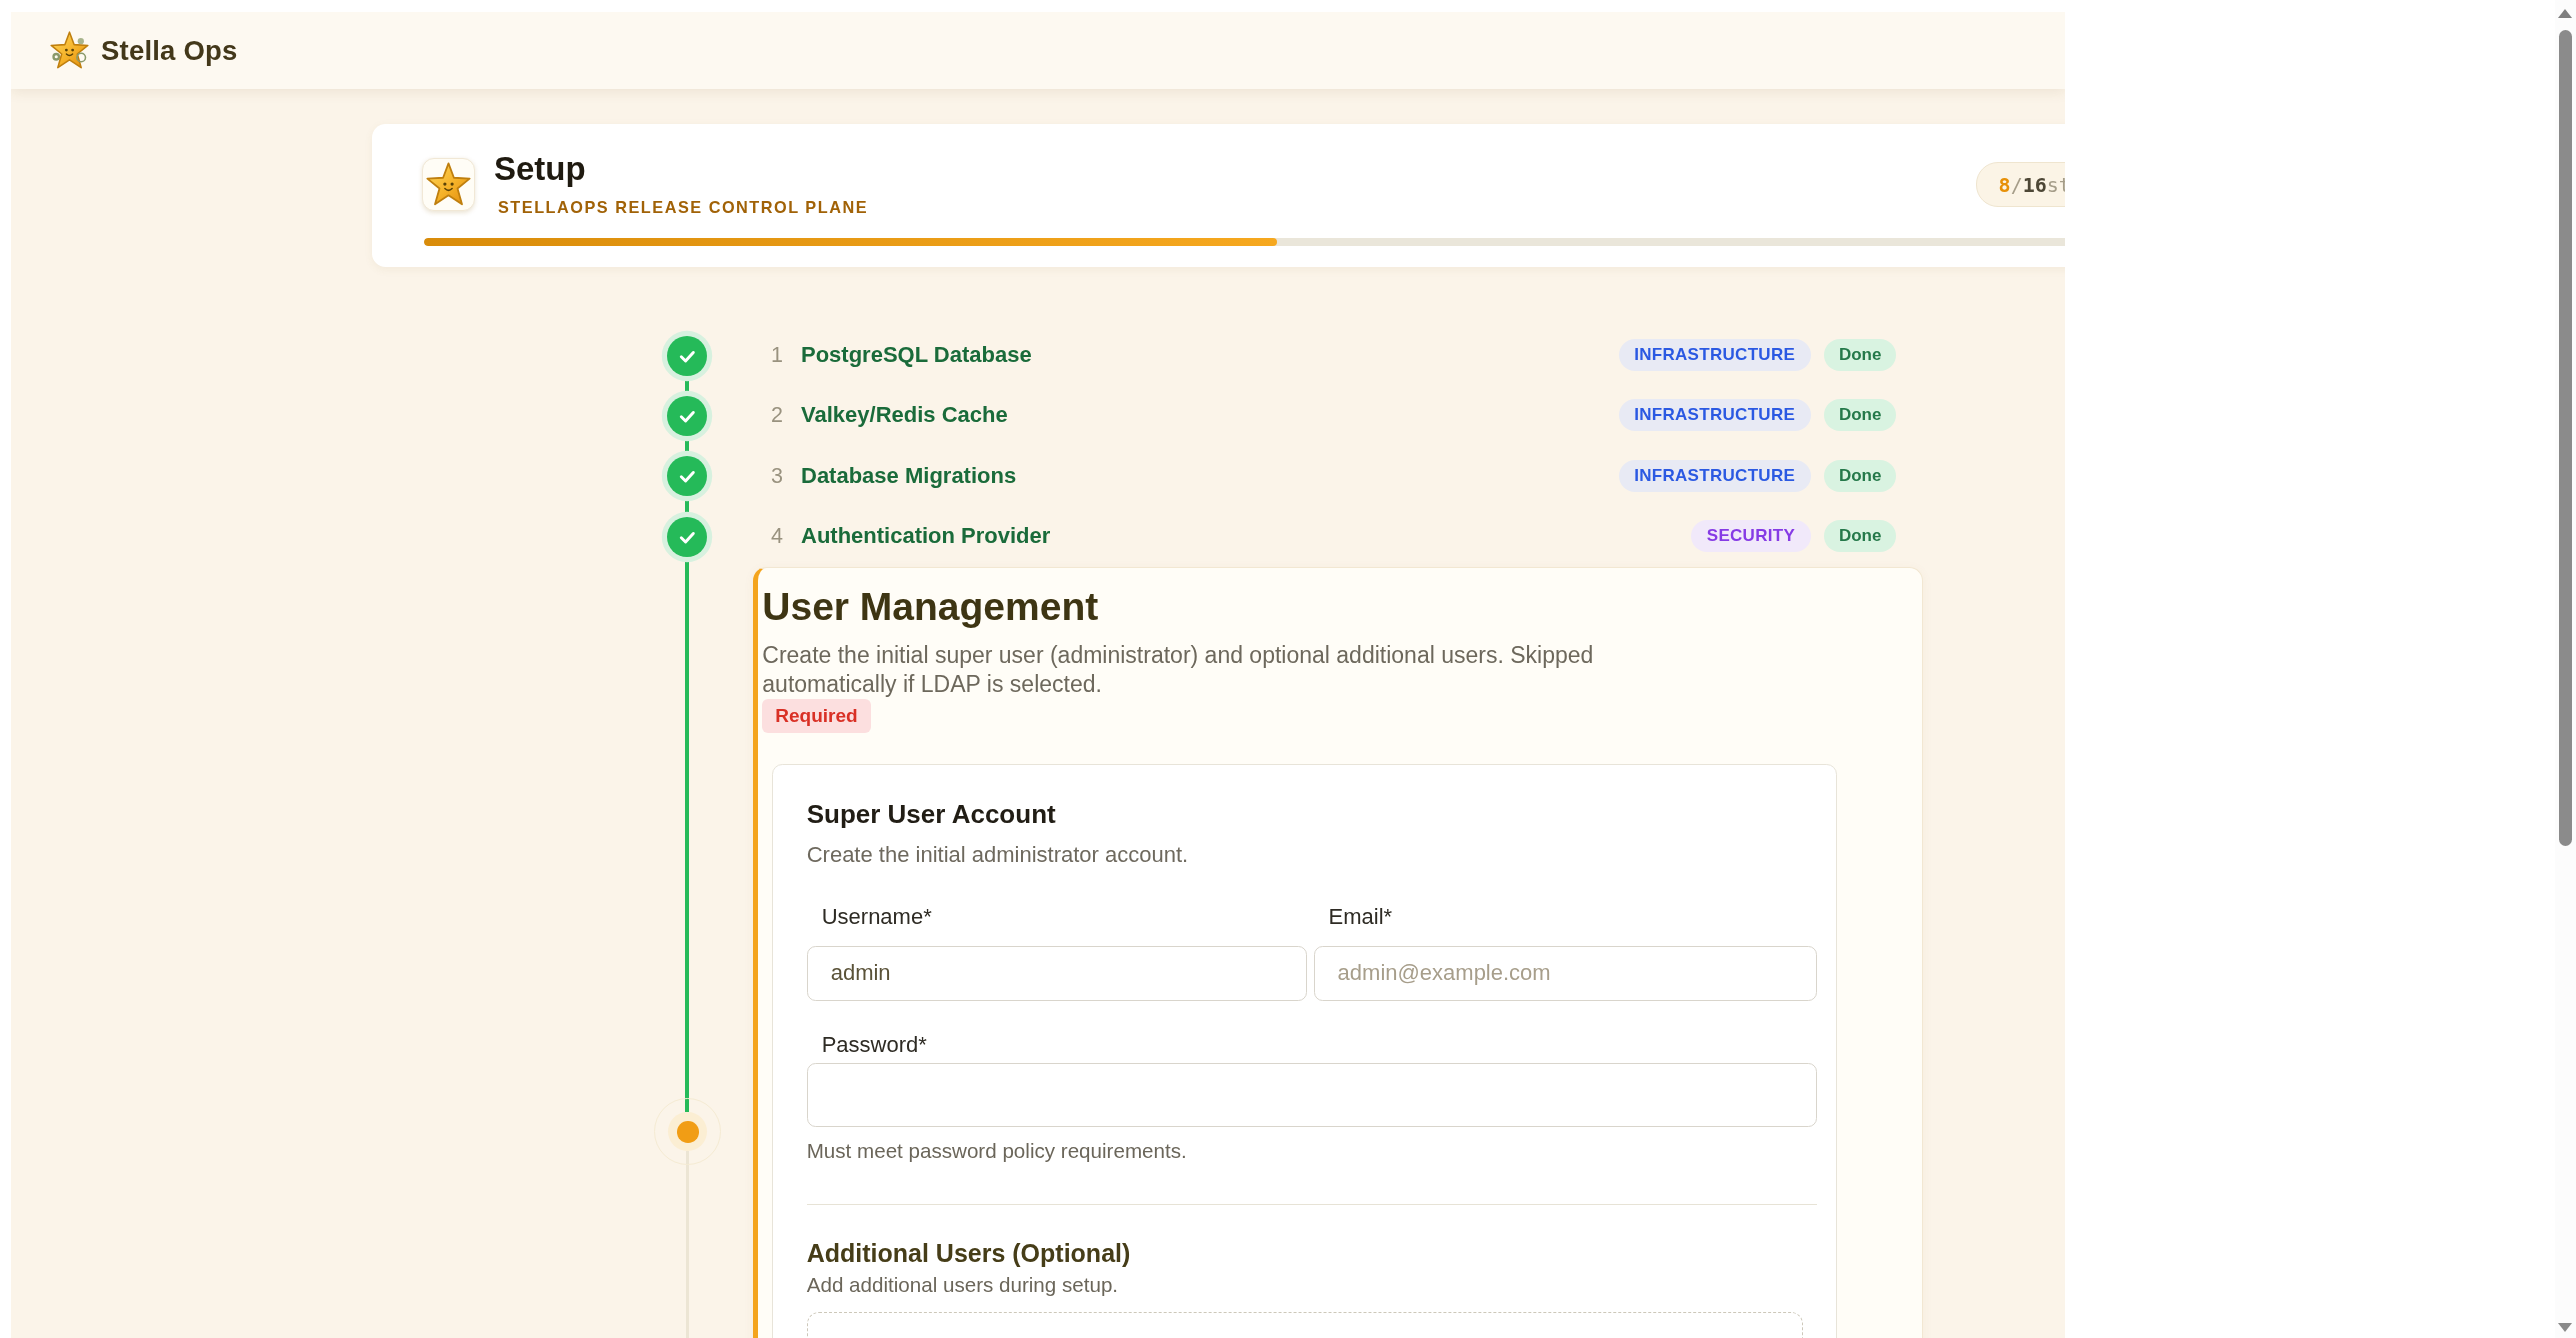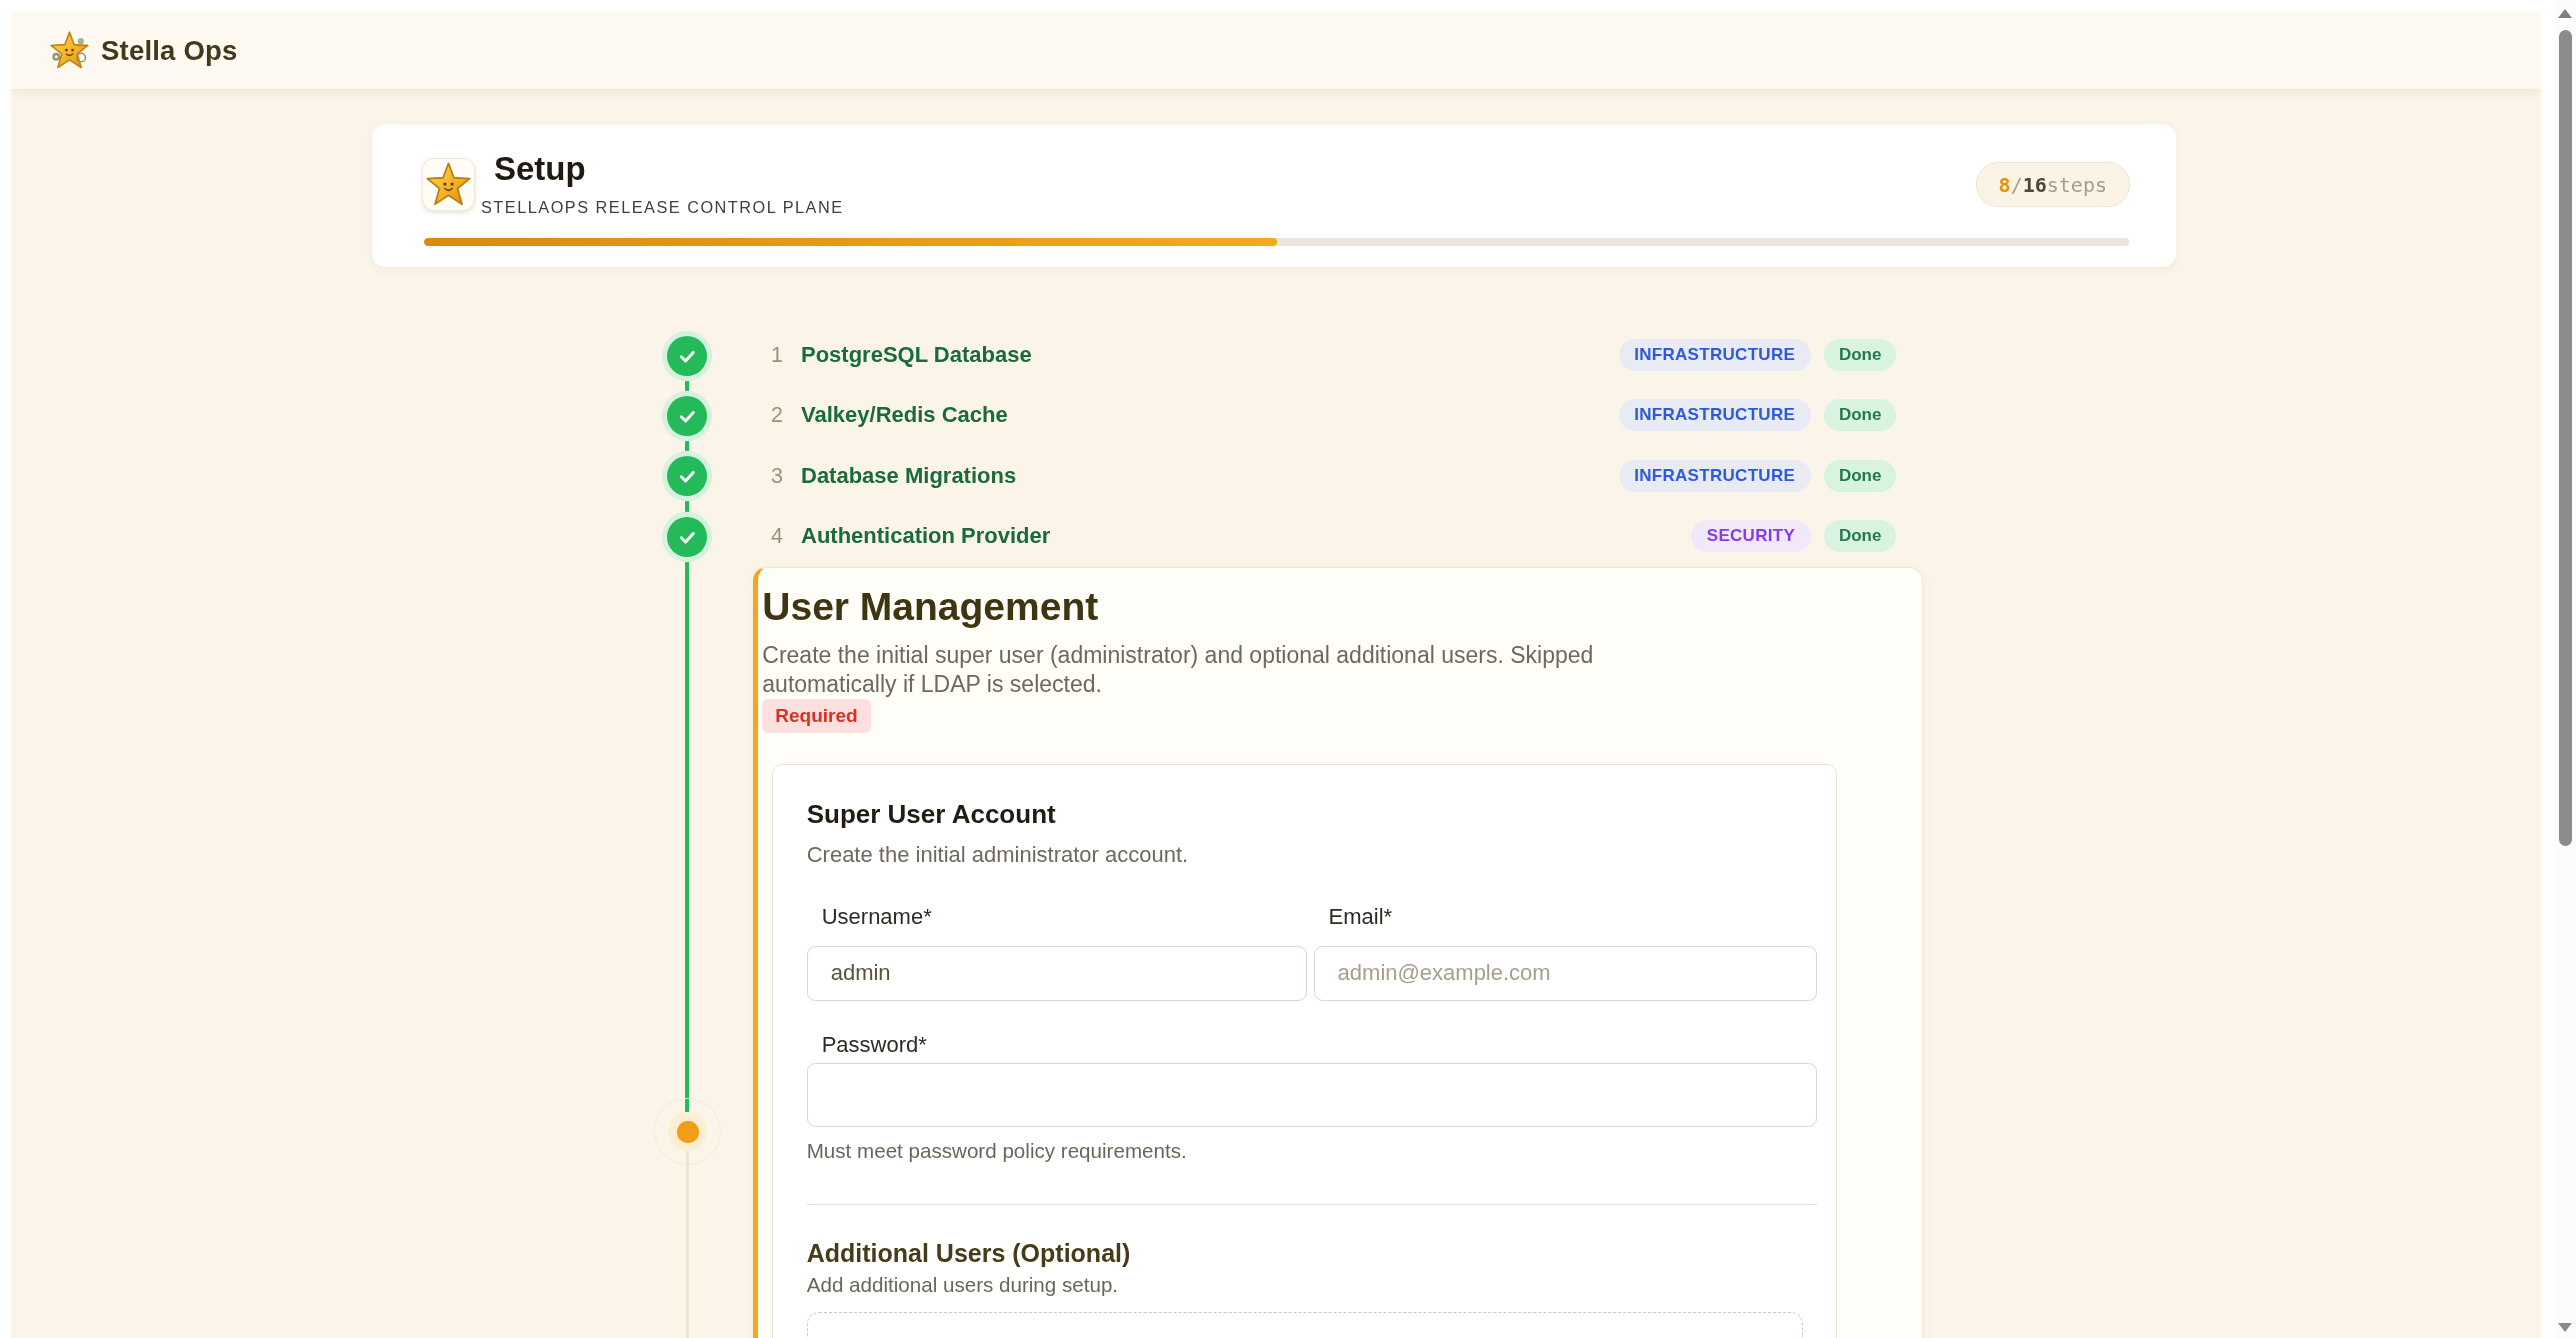--- a/index.html
+++ b/index.html
@@ -2,42 +2,42 @@
 <html style="font-size:13.7px"><head>
 <meta charset="utf-8">
 <style>
   * { margin:0; padding:0; box-sizing:border-box; }
   html,body { width:2576px; height:1339px; overflow:hidden; background:#ffffff;
               font-family:"Liberation Sans", sans-serif; }
 
   .viewport { position:relative; width:2576px; height:1339px; background:#ffffff; overflow:hidden; }
 
   
-  .page { position:absolute; left:11px; top:12px; width:2530px; height:1327px;
+  .page { position:absolute; left:11px; top:12px; width:2054px; height:1327px;
           background:#fbf4e9; overflow:hidden; }
 
   
   .app-header { position:absolute; left:0; top:0; width:100%; height:77px;
                 background:#fdf9f1; box-shadow:0 3.4px 12px rgba(120,90,30,.10);
                 display:flex; align-items:center; padding-left:39px; z-index:20; }
   .brand-logo { width:39px; height:39px; margin-right:12px; }
   .brand-name { font-size:27.5px; font-weight:700; color:#43381a; letter-spacing:0.2px; }
 
   
   .setup-card { position:absolute; left:361px; top:112px; width:1804px; height:143px;
                 background:#ffffff; border-radius:13.7px;
                 box-shadow:0 2.6px 8.6px rgba(140,110,50,.07); z-index:5; }
   .setup-logo-tile { position:absolute; left:50px; top:34px; width:53px; height:53px;
                      border-radius:12px; background:#fffdf6; border:0.9px solid #f1e8d6;
                      box-shadow:0 1.7px 4.3px rgba(150,110,30,.18);
                      display:flex; align-items:center; justify-content:center; }
   .setup-logo-tile svg { width:45px; height:45px; }
   .setup-title { position:absolute; left:122px; top:26px; font-size:33px; font-weight:800; color:#1f1a10; }
-  .setup-subtitle { position:absolute; left:109px; top:74px; font-size:16.3px; font-weight:400;
-                    letter-spacing:1.5px; color:#404040; }
+  .setup-subtitle { position:absolute; left:126px; top:74px; font-size:16.3px; font-weight:700;
+                    letter-spacing:1.5px; color:#a16207; }
   .steps-pill { position:absolute; right:46px; top:38px; height:45px;
                 background:#fbf4e6; border:0.9px solid #efe5cf; border-radius:22px;
                 display:flex; align-items:center; padding:0 22px;
                 font-family:"DejaVu Sans Mono", monospace; font-size:20px; color:#a59d89; }
   .steps-pill .done-n { color:#e79109; font-weight:700; }
   .steps-pill .total-n { color:#4d4736; font-weight:700; }
   .progress-track { position:absolute; left:52px; right:47px; top:114px; height:7.7px;
                     background:#eae6da; border-radius:4.3px; overflow:hidden; }
   .progress-fill { height:100%; border-radius:4.3px;
                    background:linear-gradient(90deg,#d98c0a,#f6a81f); }

